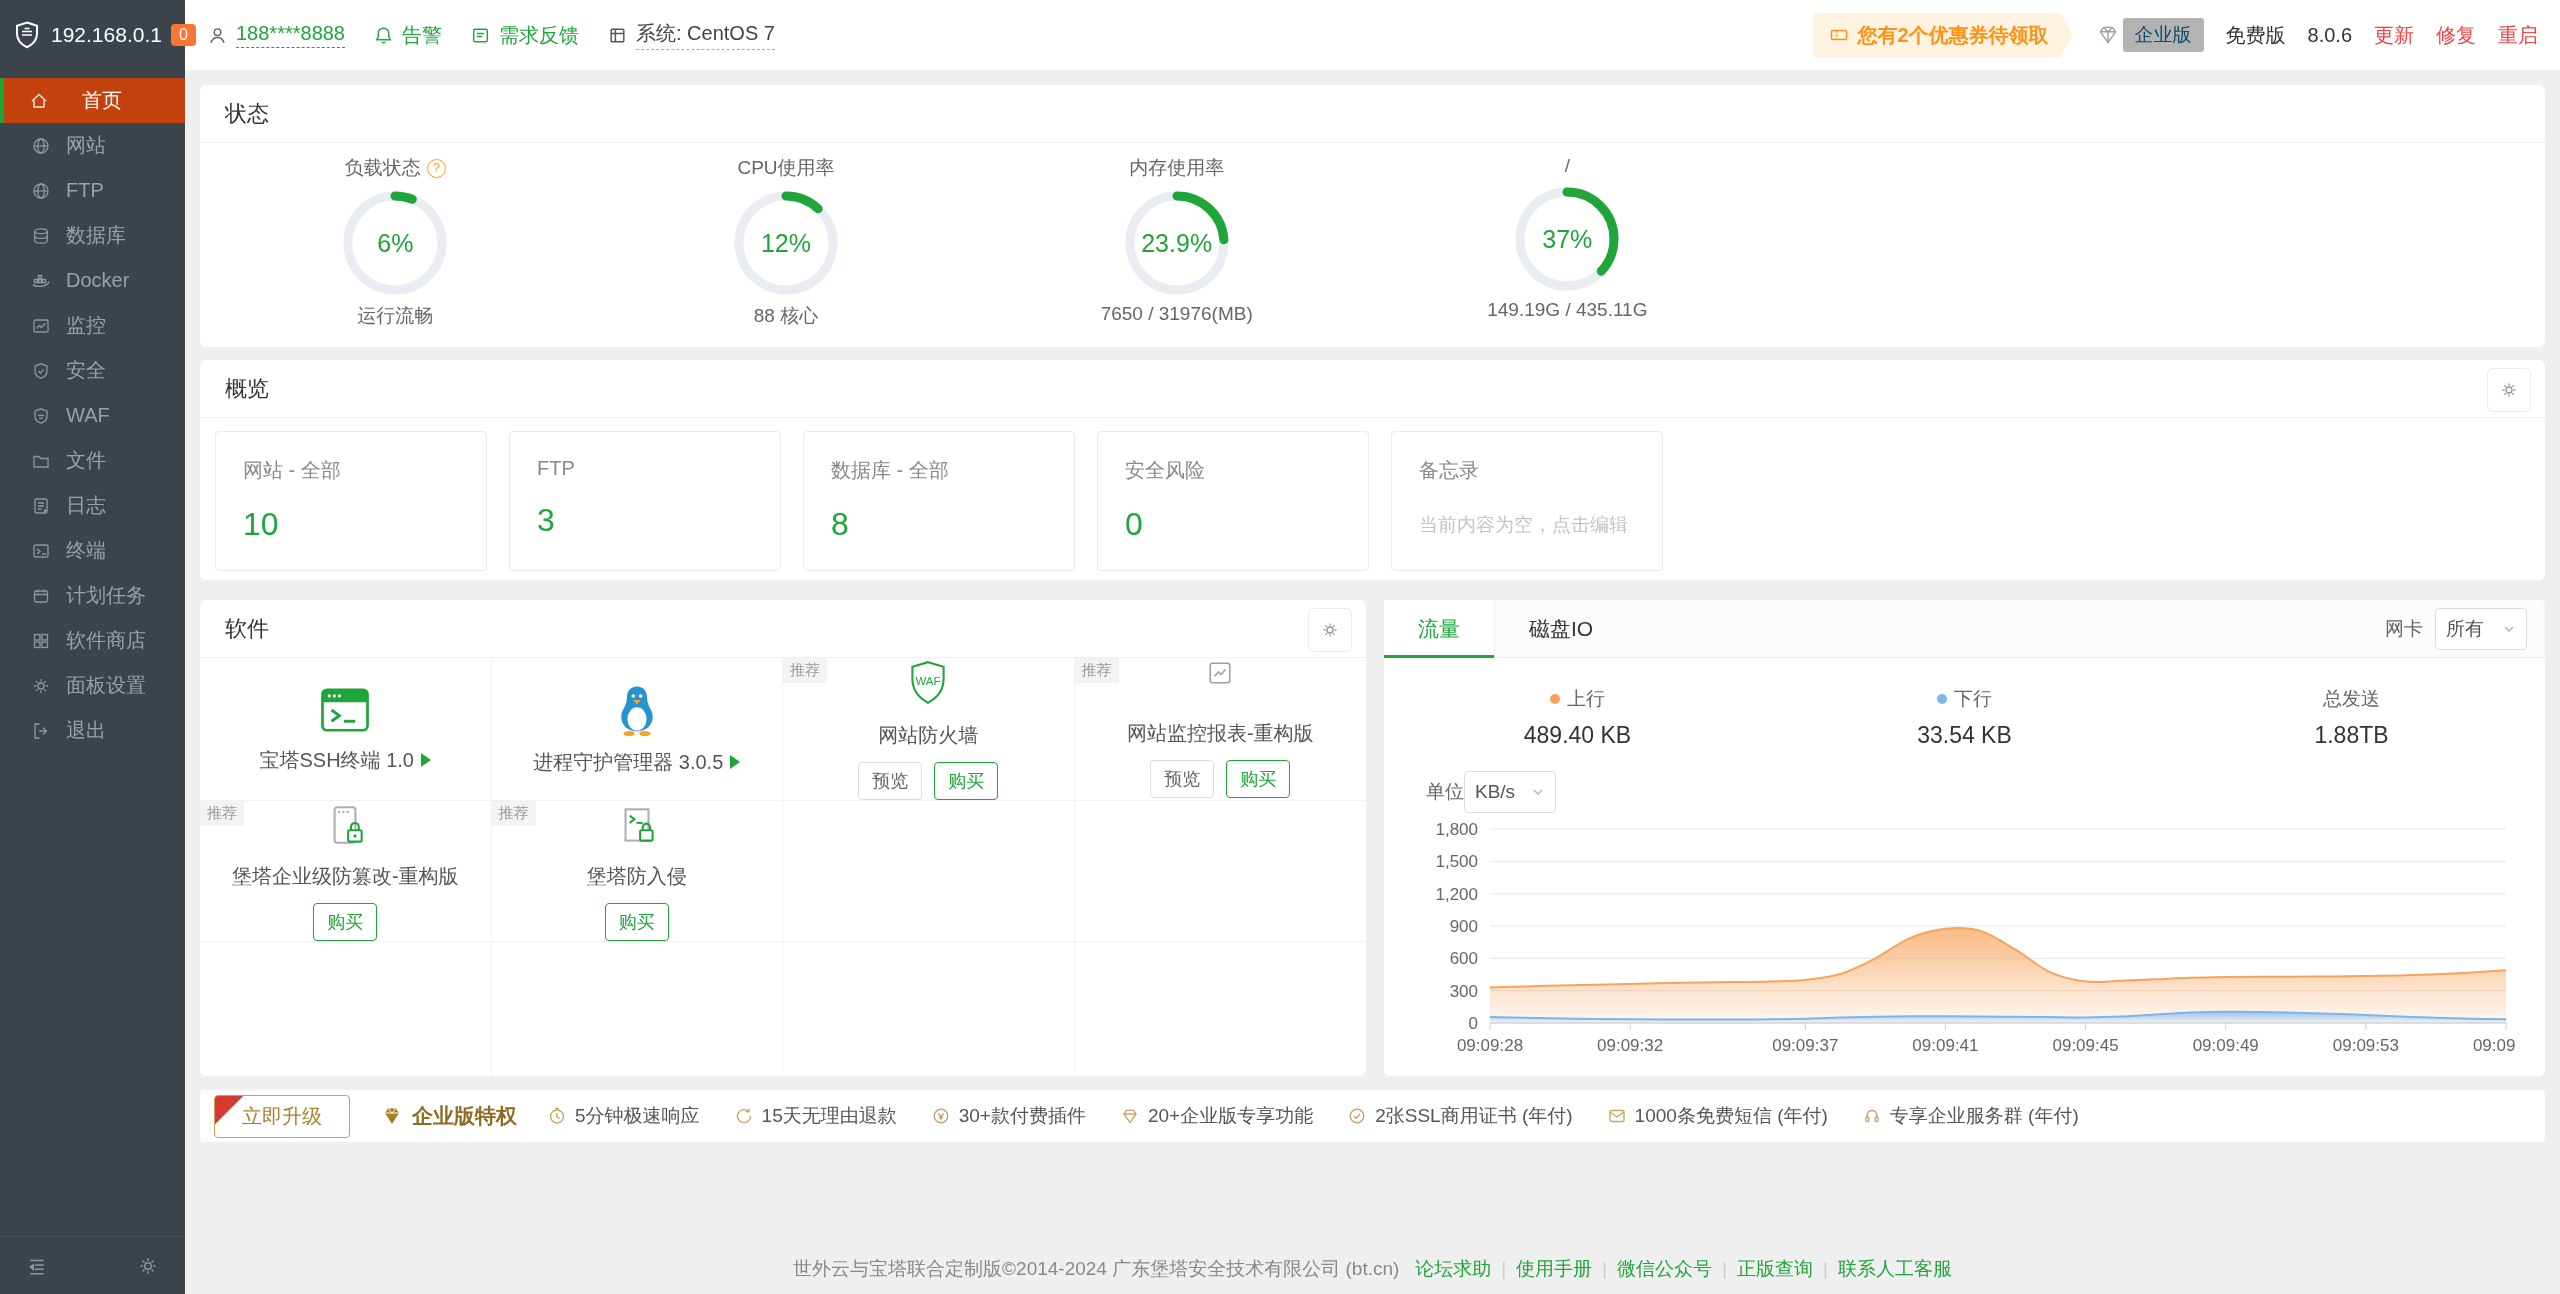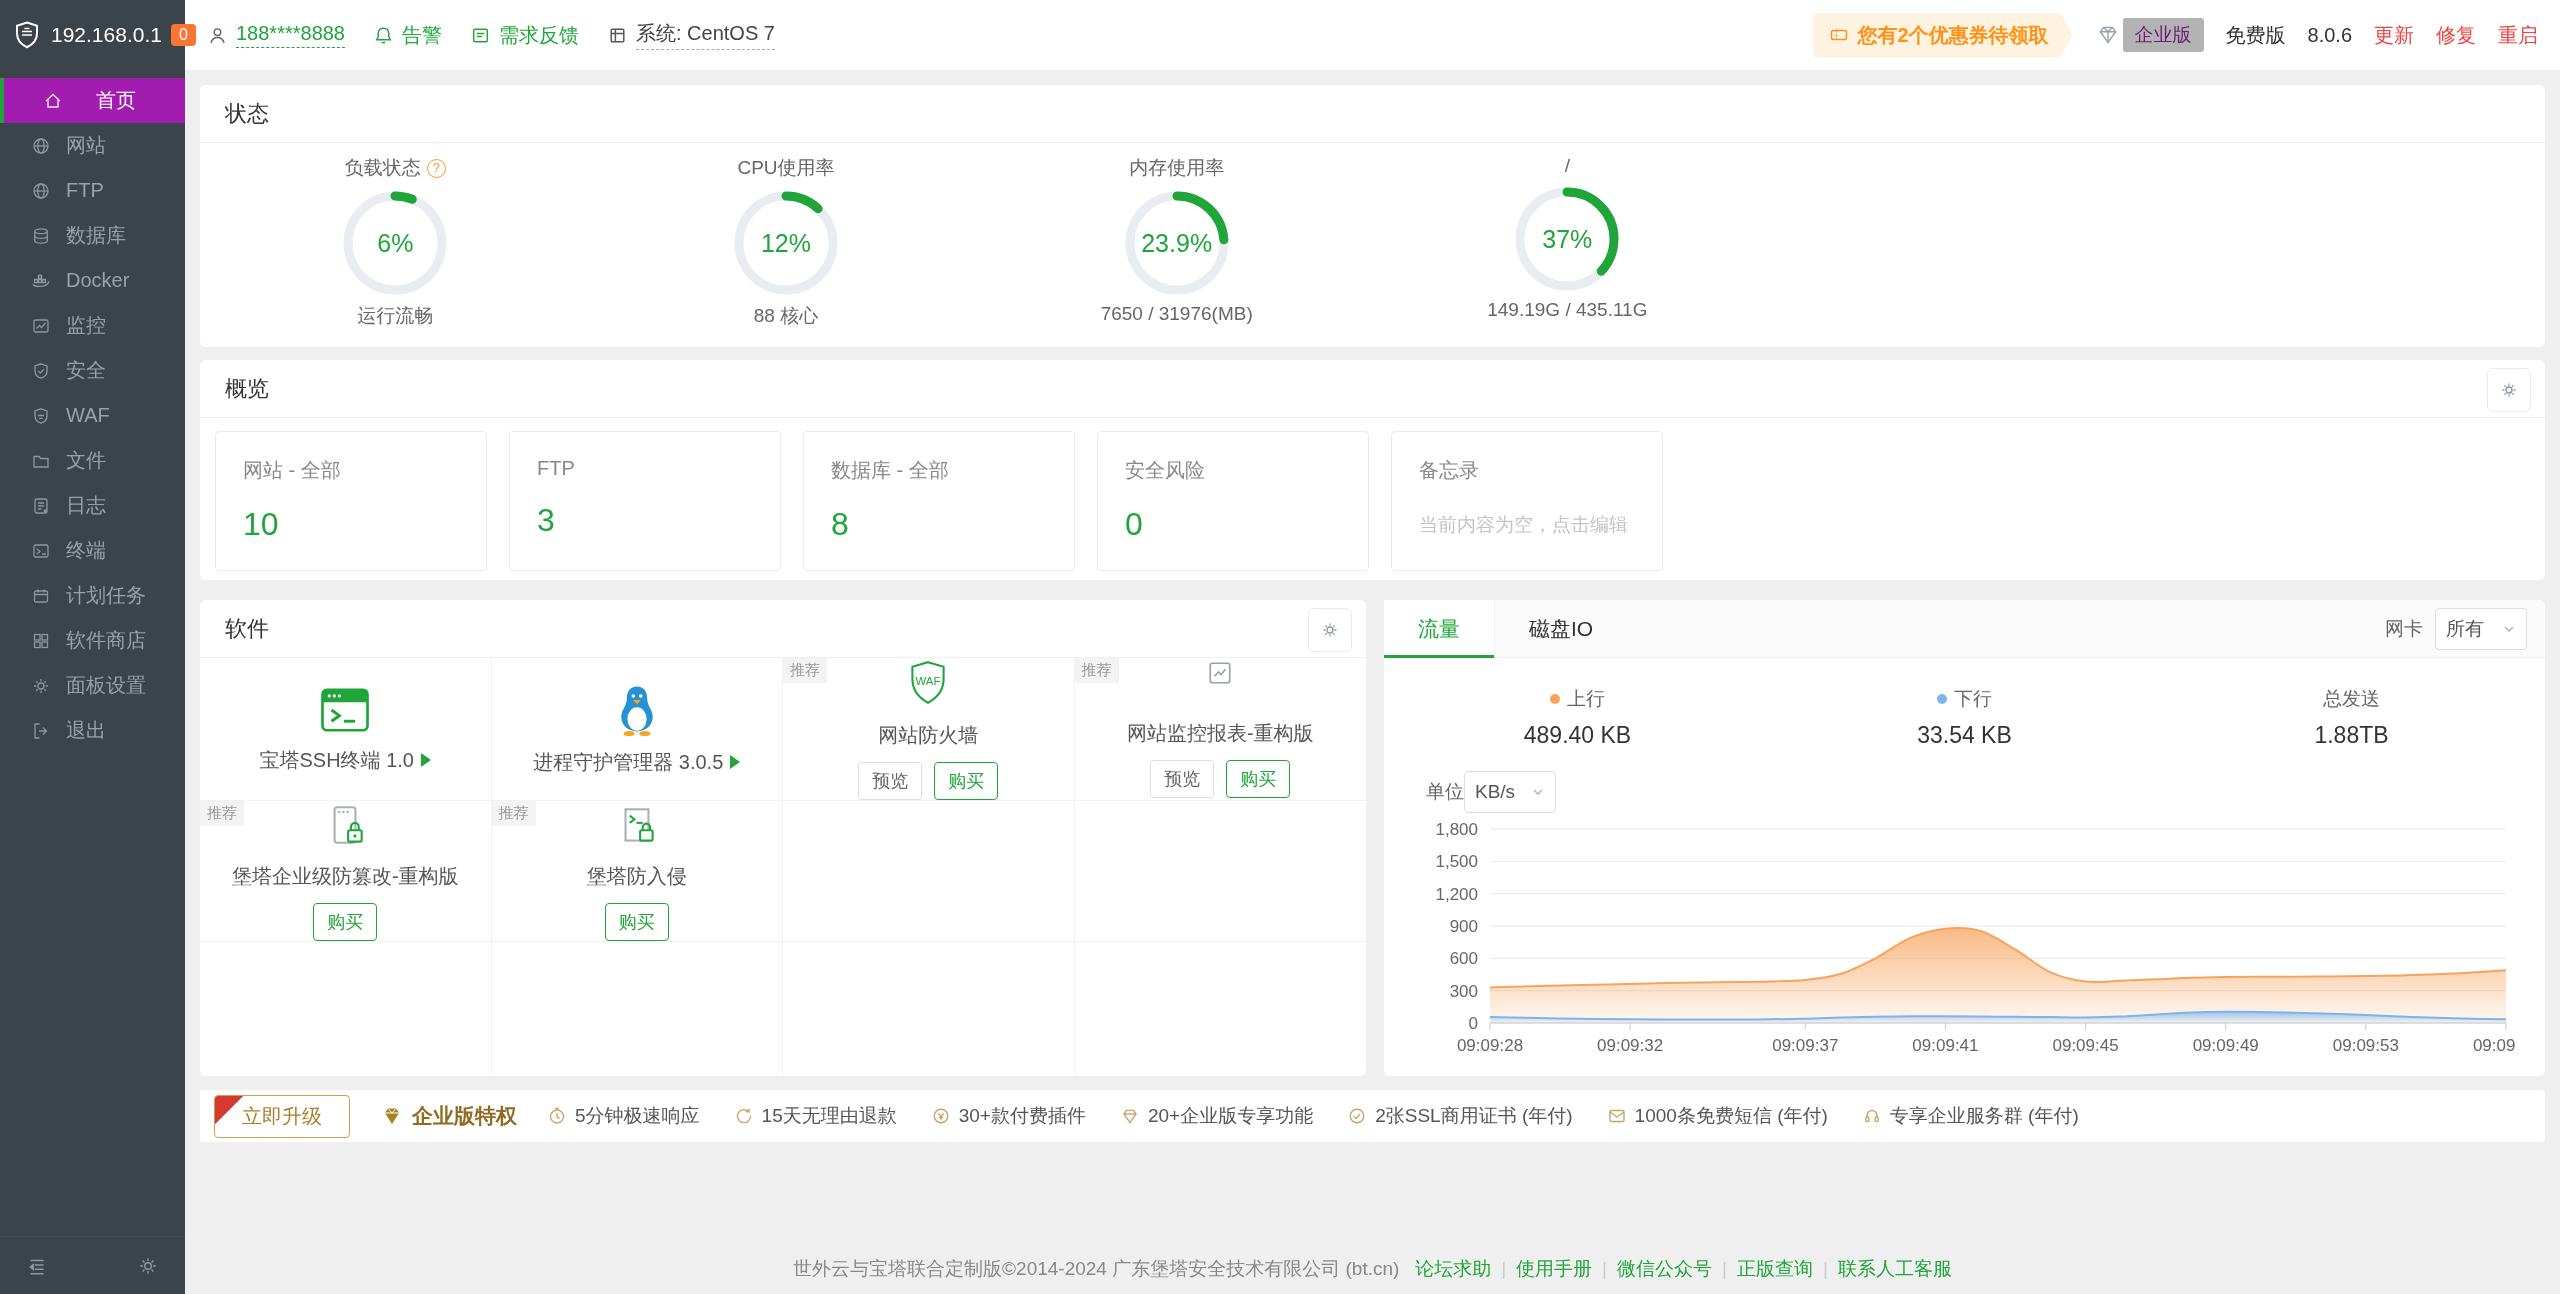--- a/index.html
+++ b/index.html
@@ -13,40 +13,40 @@
 
   
   .sidebar { position:absolute; left:0; top:0; width:185px; height:1294px; background:#3b434b; z-index:5; }
   .logo-row { height:70px; display:flex; align-items:center; gap:9px; padding:0 12px; }
   .logo-ip { color:#fff; font-size:21px; flex:1; }
   .msg-badge { background:#fa7433; color:#fff; font-size:16px; border-radius:4px; padding:2px 8px; }
   .menu { margin-top:8px; }
   .menu-item { height:45px; display:flex; align-items:center; gap:15px; padding-left:27px;
     color:#9aa1a8; font-size:20px; cursor:pointer; border-left:4px solid transparent; }
   .menu-item .mi-icon { width:20px; height:20px; color:#8f979e; flex:0 0 auto; }
-  .menu-item.active { background:#a21caf; color:#fff; border-left-color:#20a53a; padding-left:39px;gap:33px; }
+  .menu-item.active { background:#c2410c; color:#fff; border-left-color:#20a53a; padding-left:25px;gap:33px; }
   .menu-item.active .mi-icon { color:#e6e9eb; }
   .sidebar-foot { position:absolute; bottom:0; left:0; width:185px; height:58px;
     border-top:1px solid #454d55; display:flex; align-items:center; justify-content:space-between; padding:0 26px; color:#8f979e; }
 
   
   .topbar { position:absolute; left:185px; top:0; right:0; height:70px; background:#fff;
     display:flex; align-items:center; padding:0 22px; }
   .tb-left { display:flex; align-items:center; gap:28px; }
   .tb-item { display:flex; align-items:center; gap:8px; font-size:20px; cursor:pointer; }
   .tb-green { color:#20a53a; }
   .tb-dark { color:#444; }
   .dashed-u { border-bottom:1px dashed #20a53a; padding-bottom:2px; }
   .dashed-g { border-bottom:1px dashed #aaa; padding-bottom:2px; }
   .tb-right { margin-left:auto; display:flex; align-items:center; gap:22px; }
   .coupon-pill { display:flex; align-items:center; gap:8px; background:#fdf3e0; color:#ff9216;
     font-size:20px; font-weight:bold; padding:9px 24px 9px 16px; cursor:pointer;
     clip-path:polygon(0 0, calc(100% - 12px) 0, 100% 50%, calc(100% - 12px) 100%, 0 100%); border-radius:4px; }
   .ent-badge { display:flex; align-items:center; gap:2px; }
-  .ent-tag { background:#b3b3b3; color:#701a75; font-size:19px; padding:4px 12px; border-radius:3px; }
+  .ent-tag { background:#b3b3b3; color:#0c4a6e; font-size:19px; padding:4px 12px; border-radius:3px; }
   .ver-text { color:#333; font-size:20px; }
   .tb-link { color:#ef4444; font-size:20px; cursor:pointer; }
 
   
   .panel { position:absolute; background:#fff; border-radius:6px; }
   .panel-head { height:58px; display:flex; align-items:center; padding:0 25px;
     border-bottom:1px solid #f0f0f0; font-size:22px; color:#333; position:relative; }
   .gear-btn { position:absolute; right:14px; top:8px; width:44px; height:44px;
     border:1px solid #e7ebf2; border-radius:6px; display:flex; align-items:center; justify-content:center;
     background:#fff; cursor:pointer; color:#8b93a2; }

